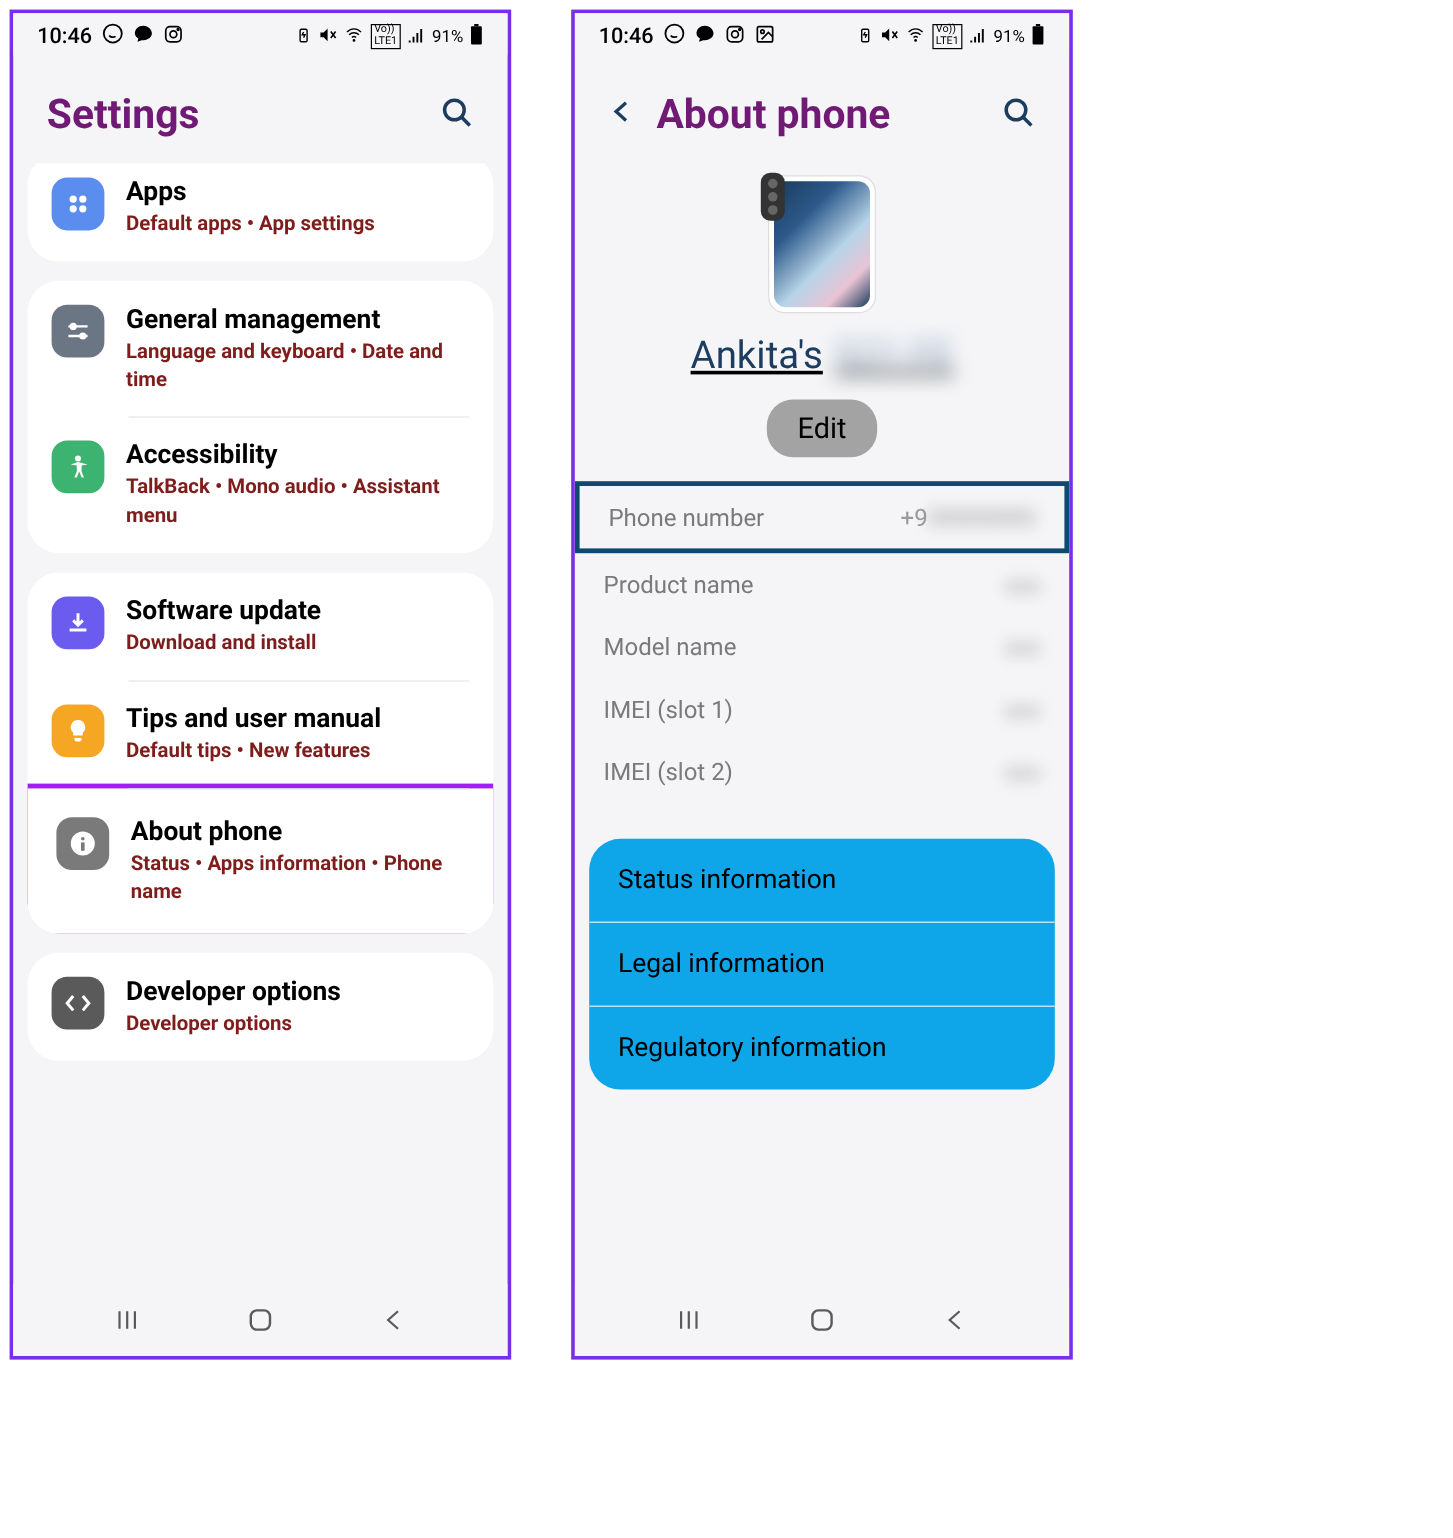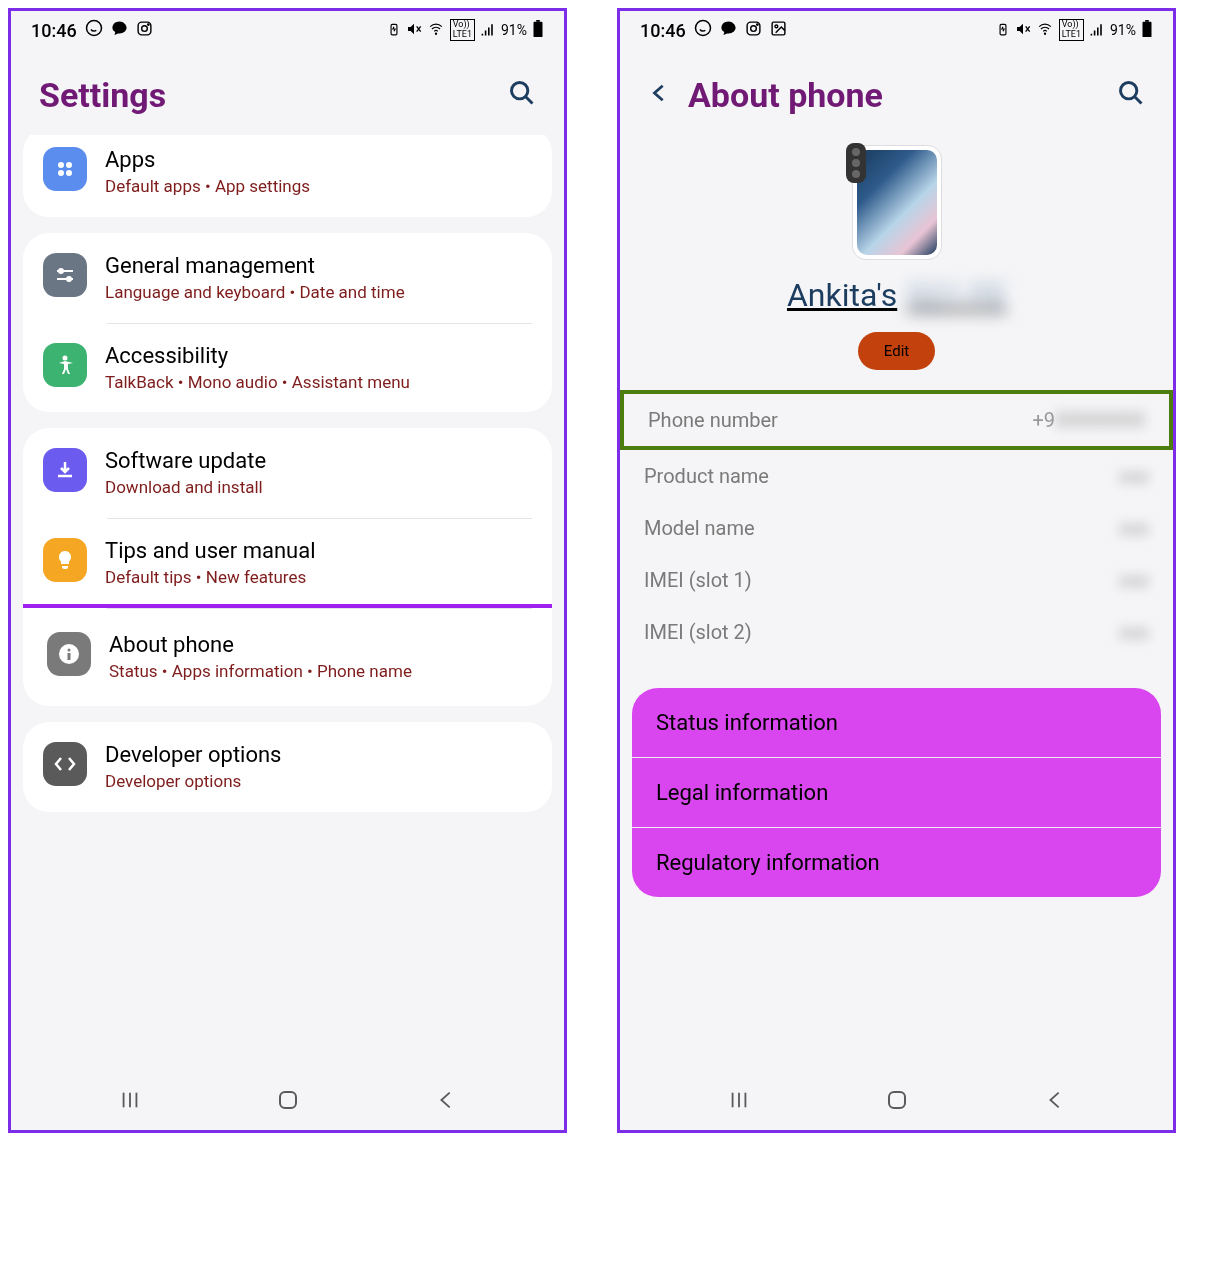--- a/index.html
+++ b/index.html
@@ -4,21 +4,21 @@
 <style>
   * { box-sizing: border-box; margin: 0; padding: 0; }
   body {
     font-family: -apple-system, BlinkMacSystemFont, "Segoe UI", Roboto, sans-serif;
     background: #fff;
     display: flex;
     gap: 50px;
     padding: 8px;
   }
   .phone {
-    width: 559px;
+    width: 418px;
     height: 1125px;
     border: 3px solid #7c2de8;
     background: #f5f5f7;
     position: relative;
     display: flex;
     flex-direction: column;
     overflow: hidden;
   }
   .status-bar {
     display: flex;
@@ -69,21 +69,21 @@
   .item-icon {
     width: 44px;
     height: 44px;
     border-radius: 13px;
     display: flex;
     align-items: center;
     justify-content: center;
     flex-shrink: 0;
     margin-top: 2px;
   }
-  .item-text { flex: 1; padding-top: 2px; }
+  .item-text { flex: 1; padding-top: 2px; font-weight: bold; }
   .item-title { font-size: 22px; color: #000; margin-bottom: 3px; }
   .item-sub { font-size: 17px; color: #7f1d1d; line-height: 1.4; }
   .highlight {
     border: 4px solid #a020f0;
     margin: -4px;
   }
   .cut-card { margin-top: -8px; padding-top: 0; }
   .cut-card .item:first-child::before {
     content: "";
     position: absolute;
@@ -121,47 +121,47 @@
     flex-direction: column;
     align-items: center;
     justify-content: center;
     gap: 3px;
   }
   .cam-dot { width: 8px; height: 8px; background: #666; border-radius: 50%; }
   .device-name { font-size: 32px; color: #1c3d5f; font-weight: 400; }
   .device-name .blur { filter: blur(8px); color: #8ea5c0; margin-left: 10px; }
   .edit-btn {
     display: inline-block;
-    background: #c2410c;
+    background: #a3a3a3;
     color: #000;
     padding: 10px 26px;
     border-radius: 22px;
-    font-size: 15px;
+    font-size: 24px;
     margin-top: 18px;
     cursor: pointer;
   }
   .info-list { padding: 0 18px; }
   .info-row {
     display: flex;
     justify-content: space-between;
     align-items: center;
     padding: 14px 6px;
     font-size: 20px;
     color: #7a7a7a;
   }
   .info-value { filter: blur(6px); color: #999; min-width: 60px; text-align: right; }
   .info-row.highlighted {
-    border: 4px solid #4d7c0f;
+    border: 4px solid #0c4a6e;
     margin: 0 -18px;
     padding: 14px 24px;
   }
   .info-row.highlighted .info-value { filter: none; }
   .info-row.highlighted .info-value .blur { filter: blur(6px); }
   .link-card {
-    background: #d946ef;
+    background: #0ea5e9;
     border-radius: 26px;
     margin: 30px 12px 0;
     overflow: hidden;
   }
   .link-item {
     padding: 22px 24px;
     font-size: 22px;
     color: #000;
     border-bottom: 1px solid #eee;
   }

